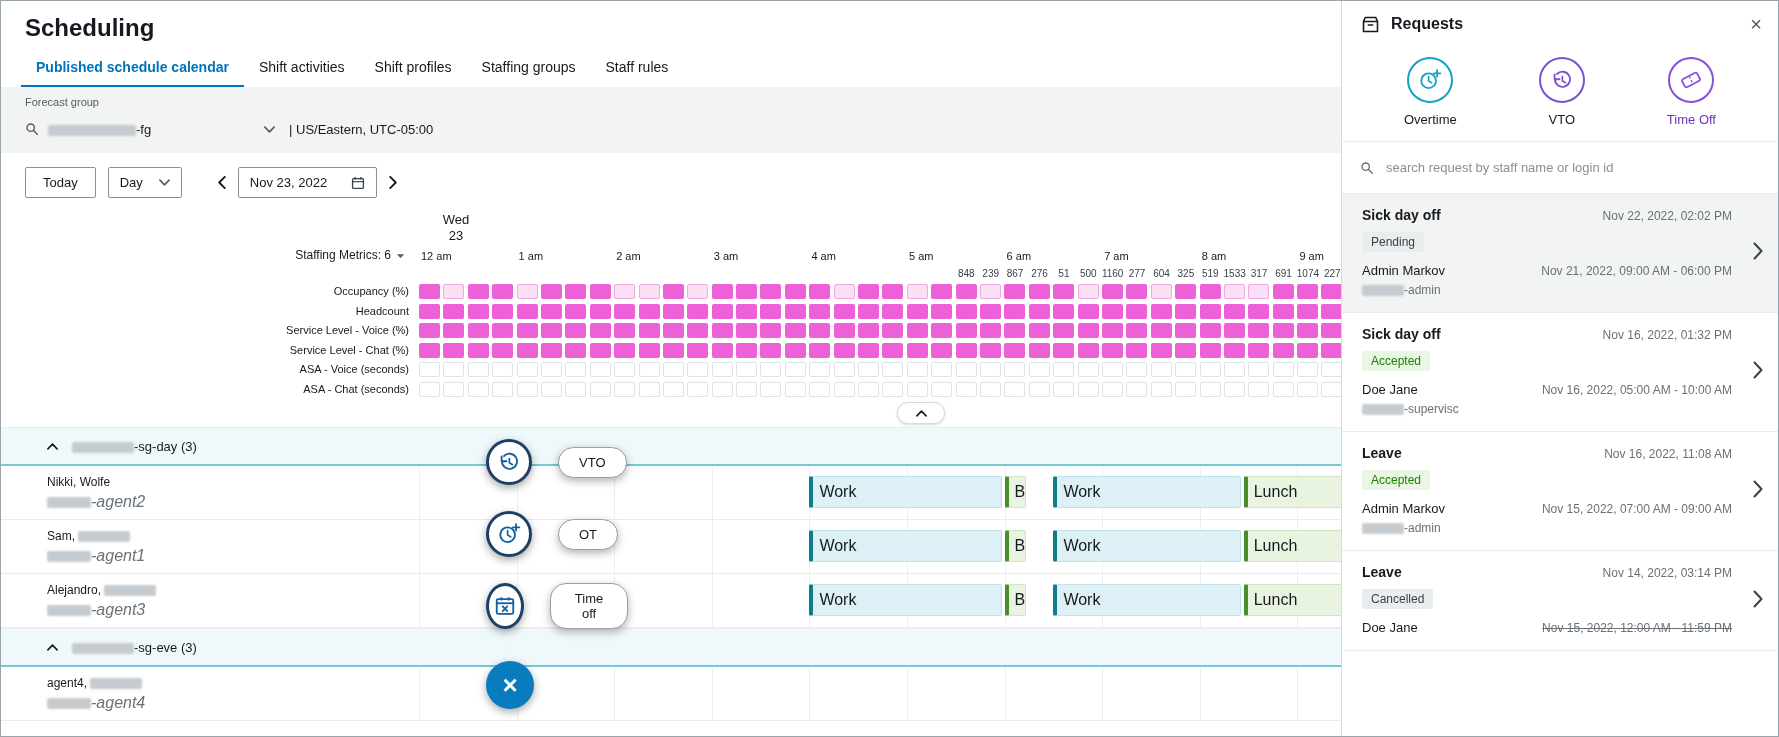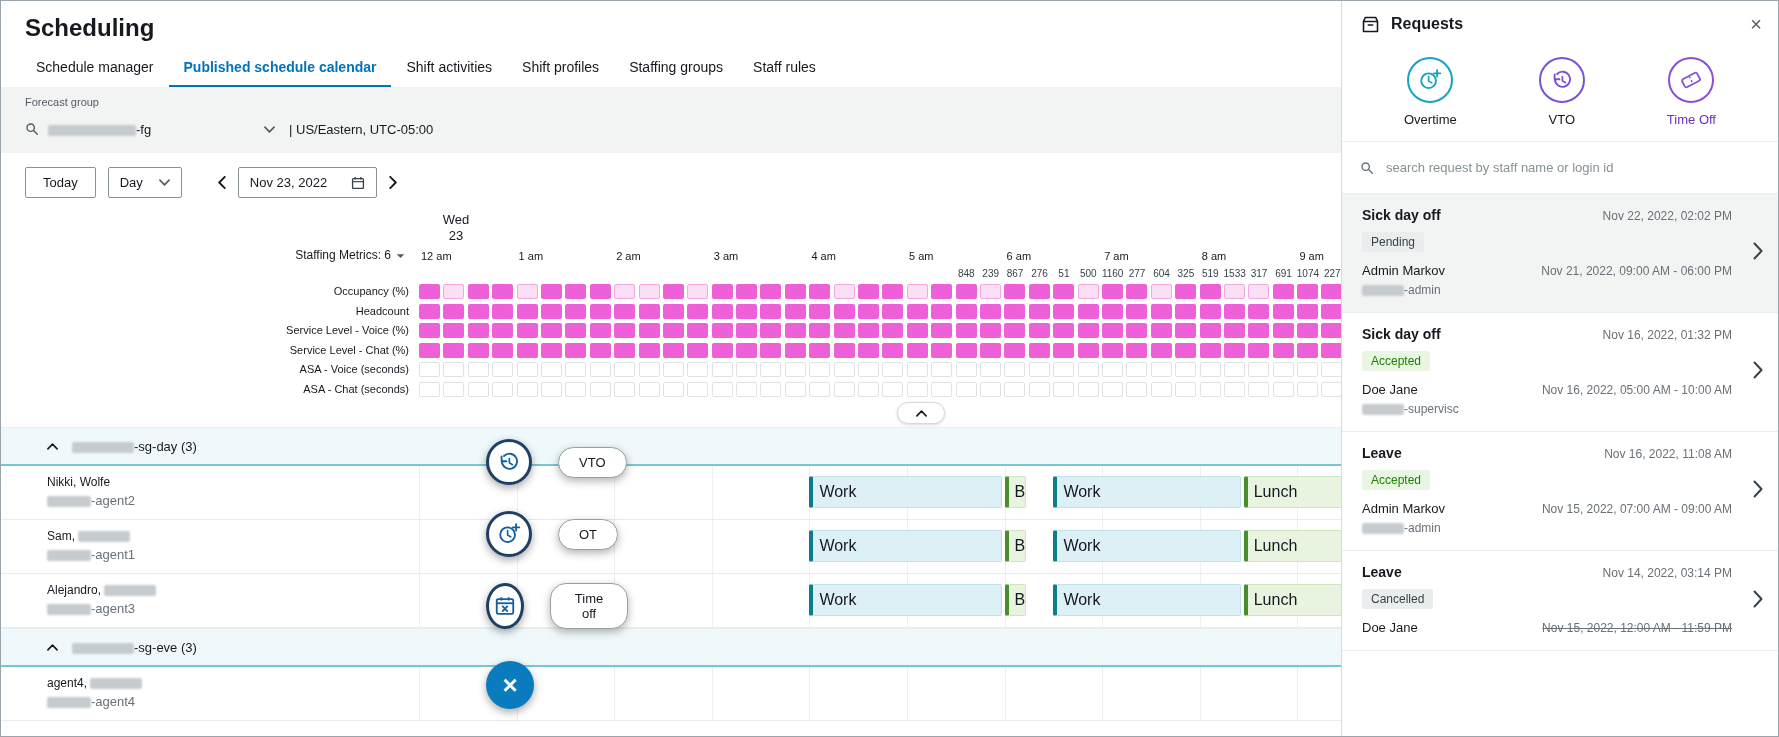--- a/index.html
+++ b/index.html
@@ -45,21 +45,21 @@
   .qcell.l{background:#fbdff5;border:1px solid #f0a8e0;}
   .qcell.e{background:#fff;border:1px solid #dfe3e4;}
   .pill-strip{position:relative;height:28px;}
   .pill{position:absolute;left:896px;top:3px;width:46px;height:20px;border:1px solid #d5dbdb;border-radius:11px;background:#fff;display:flex;align-items:center;justify-content:center;color:#16191f;cursor:pointer;box-shadow:0 1px 3px rgba(0,0,0,.15);}
   
   .group-row{display:flex;align-items:center;height:36px;background:#eff8fa;border-top:1px solid #eaeded;border-bottom:2px solid #77c7d5;font-size:13px;}
   .group-row .grp-caret{margin:0 14px 0 46px;color:#16191f;cursor:pointer;}
   .agent-row{display:flex;height:53px;border-bottom:1px solid #e9ecec;}
   .agent-label{width:418px;box-sizing:border-box;padding:9px 0 0 46px;}
   .agent-name{font-size:12px;}
-  .agent-login{margin-top:4px;font-size:13px;color:#687078;}
+  .agent-login{margin-top:4px;font-size:16px;color:#687078;font-style:italic;}
   .agent-tl{flex:1;min-width:0;position:relative;overflow:hidden;background:repeating-linear-gradient(to right,#edf0f1 0,#edf0f1 1px,transparent 1px,transparent 97.6px);}
   .bar{position:absolute;top:10px;height:32px;box-sizing:border-box;border-radius:2px;font-size:16px;display:flex;align-items:center;padding-left:6px;overflow:hidden;white-space:nowrap;cursor:pointer;}
   .bar.work{background:#ddf0f5;border:1px solid #c0e1e9;border-left:4px solid #0d7d8c;}
   .bar.break,.bar.lunch{background:#e8f4df;border:1px solid #cfe5c0;border-left:4px solid #478f2b;}
   .redacted{display:inline-block;height:11px;border-radius:2px;background:#c6cbcf;filter:blur(1.3px);vertical-align:middle;}
   
   .overlay{position:absolute;left:485px;top:438px;z-index:6;}
   .ov-row{position:absolute;left:0;display:flex;align-items:center;gap:26px;}
   .ov-circle{width:46px;height:46px;border-radius:50%;background:#fff;border:3px solid #1f3f66;color:#135f9e;display:flex;align-items:center;justify-content:center;cursor:pointer;box-shadow:0 3px 8px rgba(0,0,0,.35);box-sizing:border-box;padding:0;}
   .ov-label{background:#fff;border:1px solid #95a0a5;border-radius:16px;padding:7px 20px;font-size:13px;color:#16191f;cursor:pointer;box-shadow:0 3px 8px rgba(0,0,0,.3);font-family:inherit;}
@@ -93,21 +93,20 @@
 </style>
 </head>
 <body>
 
 <div class="app">
 
   <div class="main">
     <h1 class="page-title">Scheduling</h1>
 
     <nav class="tabs" id="tabs">
-        <div class="tab">Schedule manager</div>
         <div class="tab active">Published schedule calendar</div>
         <div class="tab">Shift activities</div>
         <div class="tab">Shift profiles</div>
         <div class="tab">Staffing groups</div>
         <div class="tab">Staff rules</div>
       </nav>
 
     <div class="band">
       <div class="band-label">Forecast group</div>
       <div class="band-row">

